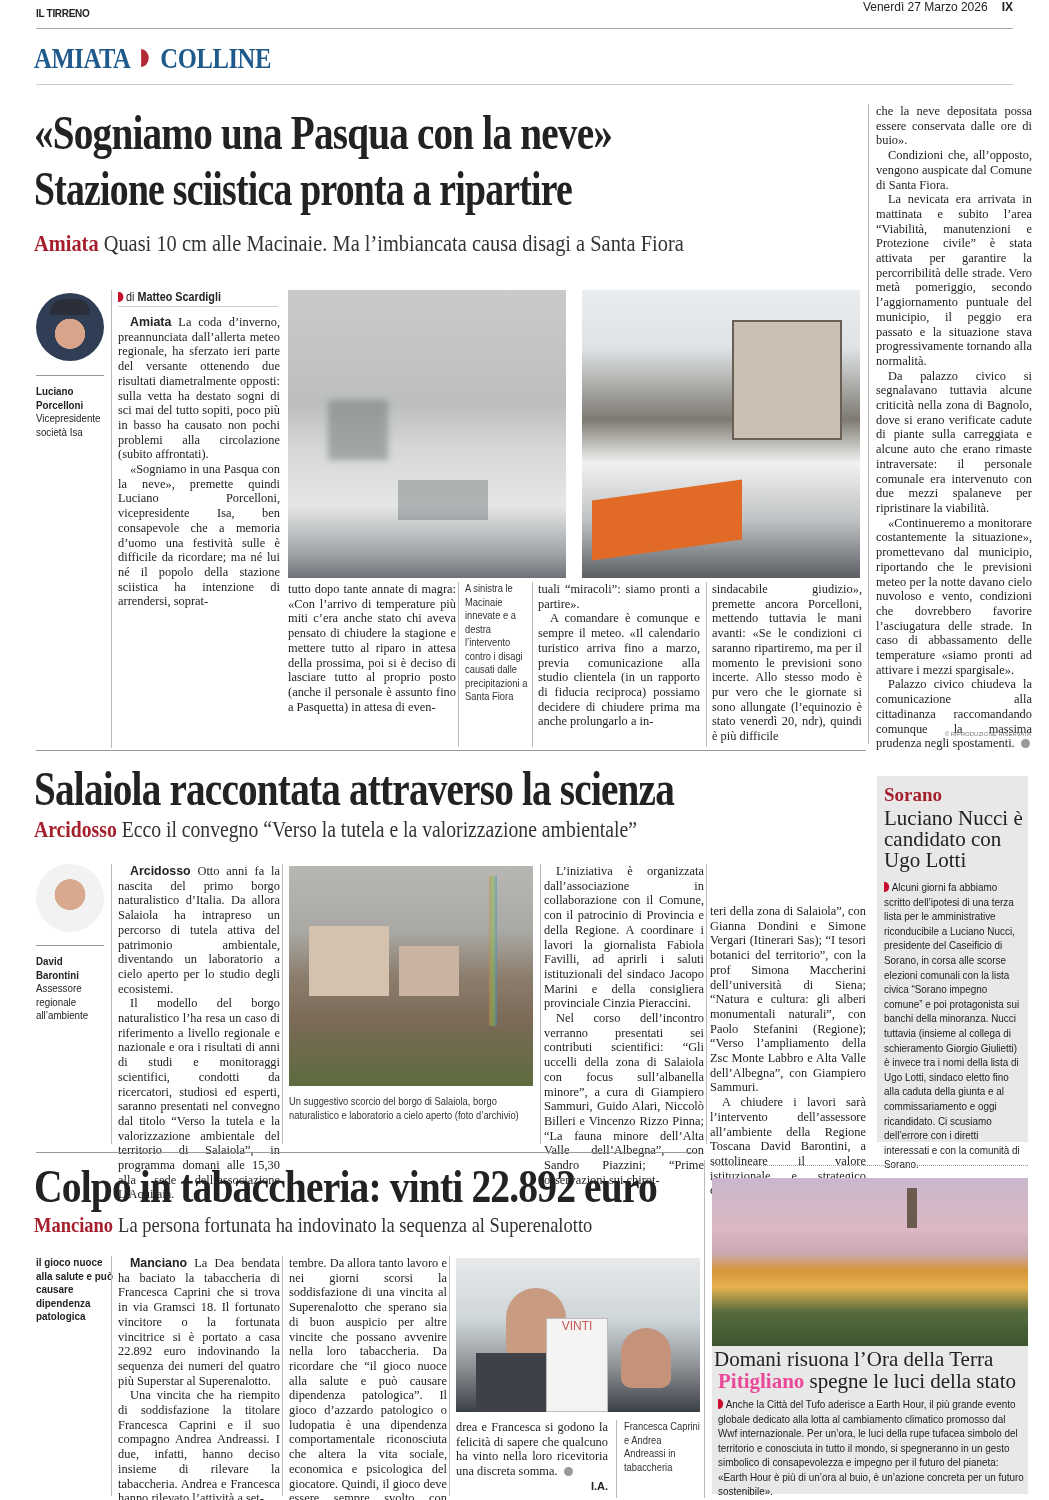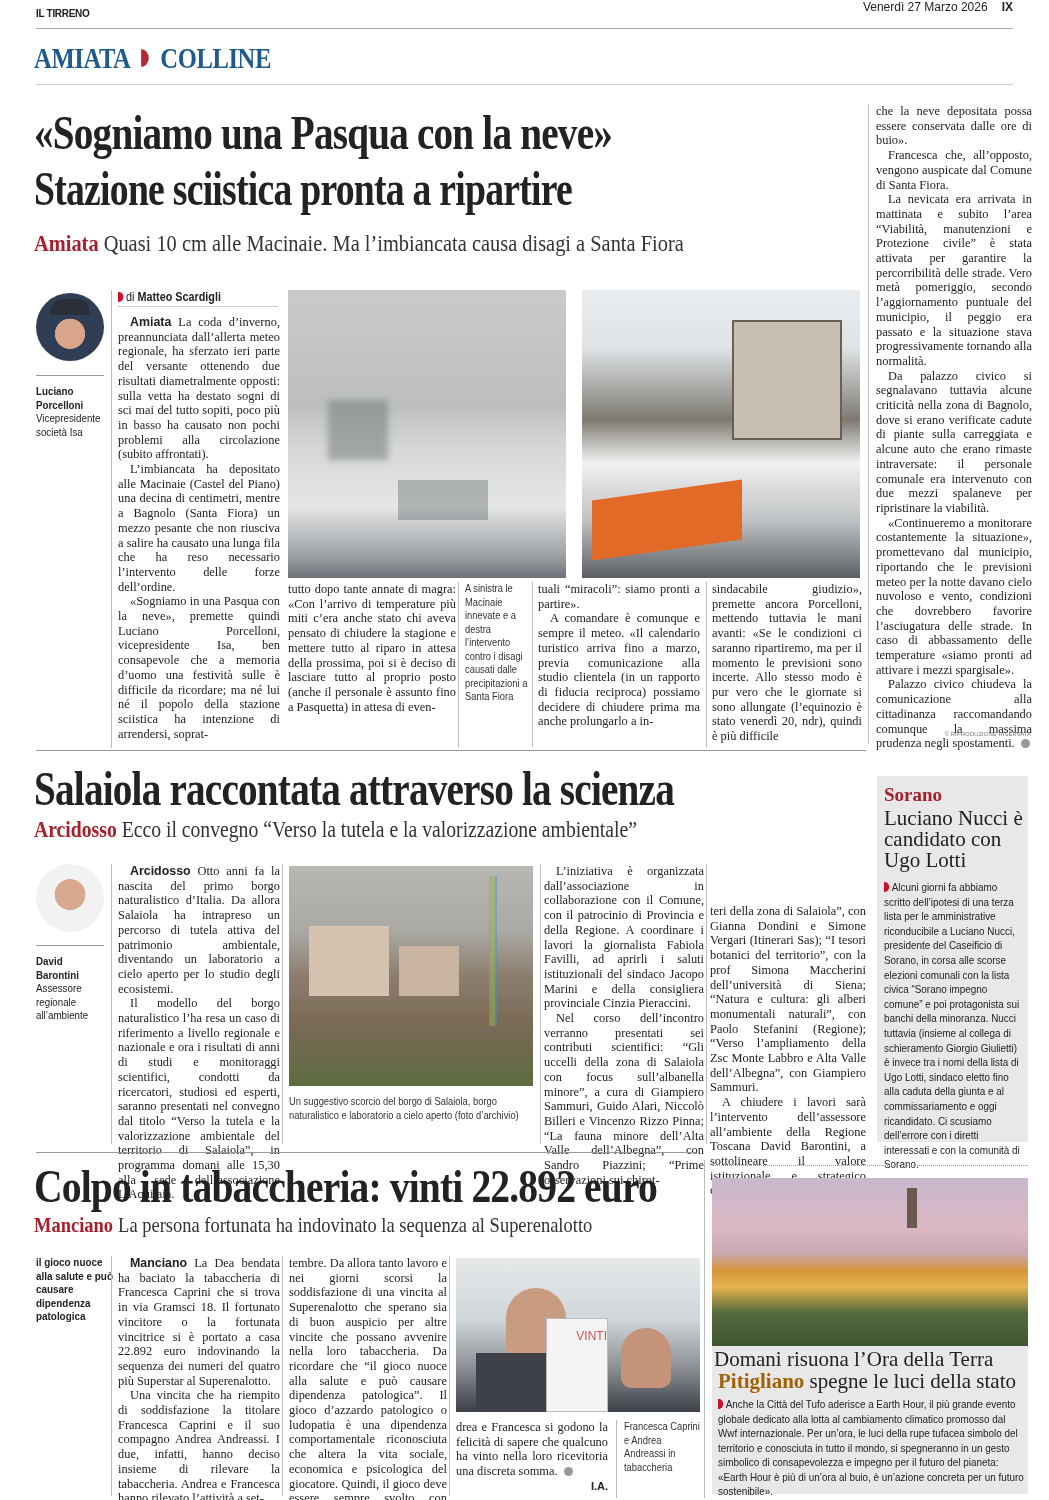--- a/index.html
+++ b/index.html
@@ -49,21 +49,20 @@
 </div>
 <div class="abs hr" style="left:36px;top:375px;width:68px;background:#999"></div>
 <div class="abs pname" style="left:36px;top:385px;width:90px"><b>Luciano</b><b>Porcelloni</b><span>Vicepresidente società Isa</span></div>
 
 <div class="abs vline" style="left:111px;top:290px;height:458px"></div>
 <div class="abs sans" style="left:118px;top:290px;font-size:12px;transform:scaleX(.9);transform-origin:left"><span class="red-tri"></span><span>di</span> <b>Matteo Scardigli</b></div>
 <div class="abs hr" style="left:118px;top:306px;width:160px;background:#ccc"></div>
 
 <div class="abs col serif" style="left:118px;top:315px;width:162px">
   <p><span class="lead">Amiata</span> <span>La coda d’inverno, preannunciata dall’allerta meteo regionale, ha sferzato ieri parte del versante ottenendo due risultati diametralmente opposti: sulla vetta ha destato sogni di sci mai del tutto sopiti, poco più in basso ha causato non pochi problemi alla circolazione (subito affrontati).</span></p>
-  <p>L’imbiancata ha depositato alle Macinaie (Castel del Piano) una decina di centimetri, mentre a Bagnolo (Santa Fiora) un mezzo pesante che non riusciva a salire ha causato una lunga fila che ha reso necessario l’intervento delle forze dell’ordine.</p>
   <p>«Sogniamo in una Pasqua con la neve», premette quindi Luciano Porcelloni, vicepresidente Isa, ben consapevole che a memoria d’uomo una festività sulle è difficile da ricordare; ma né lui né il popolo della stazione sciistica ha intenzione di arrendersi, soprat-</p>
 </div>
 
 <div class="abs photo" style="left:288px;top:290px;width:278px;height:288px;background:linear-gradient(180deg,#c9cacb 0%,#bdbfbf 40%,#d6d7d7 55%,#e5e6e6 75%,#9ea2a6 92%,#6d7278 100%)">
   <div style="position:absolute;left:40px;top:110px;width:60px;height:60px;background:rgba(110,115,118,.5);filter:blur(3px)"></div>
   <div style="position:absolute;left:110px;top:190px;width:90px;height:40px;background:rgba(80,85,90,.35)"></div>
 </div>
 <div class="abs photo" style="left:582px;top:290px;width:278px;height:288px;background:linear-gradient(180deg,#e9edf0 0%,#dfe3e6 20%,#7e7a72 45%,#f1f1f0 60%,#bfc2c4 80%,#5b5f64 100%)">
   <div style="position:absolute;left:10px;top:200px;width:150px;height:60px;background:#e06a26;transform:skewY(-8deg)"></div>
   <div style="position:absolute;left:150px;top:30px;width:110px;height:120px;background:#c9bfb2;border:2px solid #6a5f55"></div>
@@ -80,21 +79,21 @@
   <p>A comandare è comunque e sempre il meteo. «Il calendario turistico arriva fino a marzo, previa comunicazione alla studio clientela (in un rapporto di fiducia reciproca) possiamo decidere di chiudere prima ma anche prolungarlo a in-</p>
 </div>
 <div class="abs vline" style="left:706px;top:582px;height:165px"></div>
 <div class="abs col serif" style="left:712px;top:582px;width:150px">
     <p style="text-indent:0">sindacabile giudizio», premette ancora Porcelloni, mettendo tuttavia le mani avanti: «Se le condizioni ci saranno ripartiremo, ma per il momento le previsioni sono incerte. Allo stesso modo è pur vero che le giornate si sono allungate (l’equinozio è stato venerdì 20, ndr), quindi è più difficile</p>
   </div>
 
 <div class="abs vline" style="left:868px;top:104px;height:640px"></div>
 <div class="abs col serif" style="left:876px;top:104px;width:156px">
   <p style="text-indent:0">che la neve depositata possa essere conservata dalle ore di buio».</p>
-  <p>Francesca che, all’opposto, vengono auspicate dal Comune di Santa Fiora.</p>
+  <p>Condizioni che, all’opposto, vengono auspicate dal Comune di Santa Fiora.</p>
   <p>La nevicata era arrivata in mattinata e subito l’area “Viabilità, manutenzioni e Protezione civile” è stata attivata per garantire la percorribilità delle strade. Vero metà pomeriggio, secondo l’aggiornamento puntuale del municipio, il peggio era passato e la situazione stava progressivamente tornando alla normalità.</p>
   <p>Da palazzo civico si segnalavano tuttavia alcune criticità nella zona di Bagnolo, dove si erano verificate cadute di piante sulla carreggiata e alcune auto che erano rimaste intraversate: il personale comunale era intervenuto con due mezzi spalaneve per ripristinare la viabilità.</p>
   <p>«Continueremo a monitorare costantemente la situazione», promettevano dal municipio, riportando che le previsioni meteo per la notte davano cielo nuvoloso e vento, condizioni che dovrebbero favorire l’asciugatura delle strade. In caso di abbassamento delle temperature «siamo pronti ad attivare i mezzi spargisale».</p>
   <p><span>Palazzo civico chiudeva la comunicazione alla cittadinanza raccomandando comunque la massima prudenza negli spostamenti.</span><span class="dot"></span></p>
 </div>
 <div class="abs sans" style="right:18px;top:731px;font-size:6px;color:#777">© RIPRODUZIONE RISERVATA</div>
 
 <div class="abs hr" style="left:36px;top:750px;width:830px;background:#999"></div>
 
 <div class="abs serif h1" style="left:34px;top:760px;font-size:49px;transform:scaleX(.80)">Salaiola raccontata attraverso la scienza</div>
@@ -148,32 +147,32 @@
 </div>
 <div class="abs vline" style="left:282px;top:1256px;height:240px"></div>
 <div class="abs col serif" style="left:289px;top:1256px;width:158px">
     <p style="text-indent:0">tembre. Da allora tanto lavoro e nei giorni scorsi la soddisfazione di una vincita al Superenalotto che sperano sia di buon auspicio per altre vincite che possano avvenire nella loro tabaccheria. Da ricordare che “il gioco nuoce alla salute e può causare dipendenza patologica”. Il gioco d’azzardo patologico o ludopatia è una dipendenza comportamentale riconosciuta che altera la vita sociale, economica e psicologica del giocatore. Quindi, il gioco deve essere sempre svolto con moderazione. Nel frattempo, An-</p>
   </div>
 <div class="abs vline" style="left:449px;top:1256px;height:240px"></div>
 
 <div class="abs photo" style="left:456px;top:1258px;width:244px;height:154px;background:linear-gradient(180deg,#e7e9ea 0%,#cfd6d9 40%,#8f9397 70%,#3b3f46 100%)">
   <div style="position:absolute;left:50px;top:30px;width:60px;height:70px;background:#c99c82;border-radius:30px 30px 10px 10px"></div>
   <div style="position:absolute;left:20px;top:95px;width:110px;height:60px;background:#3e4248"></div>
-  <div style="position:absolute;left:90px;top:60px;width:62px;height:94px;background:#f4f4f2;border:1px solid #bbb;font-family:'Liberation Sans',sans-serif;font-size:12px;color:#c55;text-align:right;padding-top:10px">VINTI</div>
+  <div style="position:absolute;left:90px;top:60px;width:62px;height:94px;background:#f4f4f2;border:1px solid #bbb;font-family:'Liberation Sans',sans-serif;font-size:12px;color:#c55;text-align:center;padding-top:0">VINTI</div>
   <div style="position:absolute;left:165px;top:70px;width:50px;height:60px;background:#c4937a;border-radius:25px 25px 10px 10px"></div>
 </div>
 <div class="abs col serif" style="left:456px;top:1420px;width:152px">
   <p style="text-indent:0"><span>drea e Francesca si godono la felicità di sapere che qualcuno ha vinto nella loro ricevitoria una discreta somma.</span><span class="dot"></span></p>
   <p style="text-align:right;font-family:'Liberation Sans',sans-serif;font-weight:bold;font-size:11px">I.A.</p>
 </div>
 <div class="abs vline" style="left:616px;top:1420px;height:78px"></div>
 <div class="abs caption" style="left:624px;top:1420px;width:90px">Francesca Caprini e Andrea Andreassi in tabaccheria</div>
 
 <div class="abs vline" style="left:704px;top:1160px;height:338px"></div>
 
 <div class="abs" style="left:712px;top:1165px;width:316px;height:2px;border-top:1px dotted #999"></div>
 <div class="abs photo" style="left:712px;top:1178px;width:316px;height:168px;background:linear-gradient(180deg,#c9b7cd 0%,#dbb8c3 30%,#c9a8b0 45%,#d7963b 55%,#e6b24e 65%,#556b3e 80%,#3d5530 100%)">
   <div style="position:absolute;left:195px;top:10px;width:10px;height:40px;background:#6b5a4e"></div>
 </div>
 <div class="abs sidebar-box" style="left:712px;top:1346px;width:316px;height:148px"></div>
 <div class="abs serif" style="left:714px;top:1348px;font-size:21px;line-height:22px;white-space:nowrap;color:#222">Domani risuona l’Ora della Terra</div>
-<div class="abs serif" style="left:718px;top:1370px;font-size:21px;line-height:22px;white-space:nowrap;color:#222"><b style="color:#a16207">Pitigliano</b> <span>spegne le luci della stato</span></div>
+<div class="abs serif" style="left:718px;top:1370px;font-size:21px;line-height:22px;white-space:nowrap;color:#222"><b style="color:#ec4899">Pitigliano</b> <span>spegne le luci della stato</span></div>
 <div class="abs sb-text" style="left:718px;top:1397px;width:358px;font-size:11.5px;line-height:14.5px"><span class="red-tri"></span><span>Anche la Città del Tufo aderisce a Earth Hour, il più grande evento globale dedicato alla lotta al cambiamento climatico promosso dal Wwf internazionale. Per un’ora, le luci della rupe tufacea simbolo del territorio e conosciuta in tutto il mondo, si spegneranno in un gesto simbolico di consapevolezza e impegno per il futuro del pianeta: «Earth Hour è più di un’ora al buio, è un’azione concreta per un futuro sostenibile».</span></div>
 
 </body></html>

